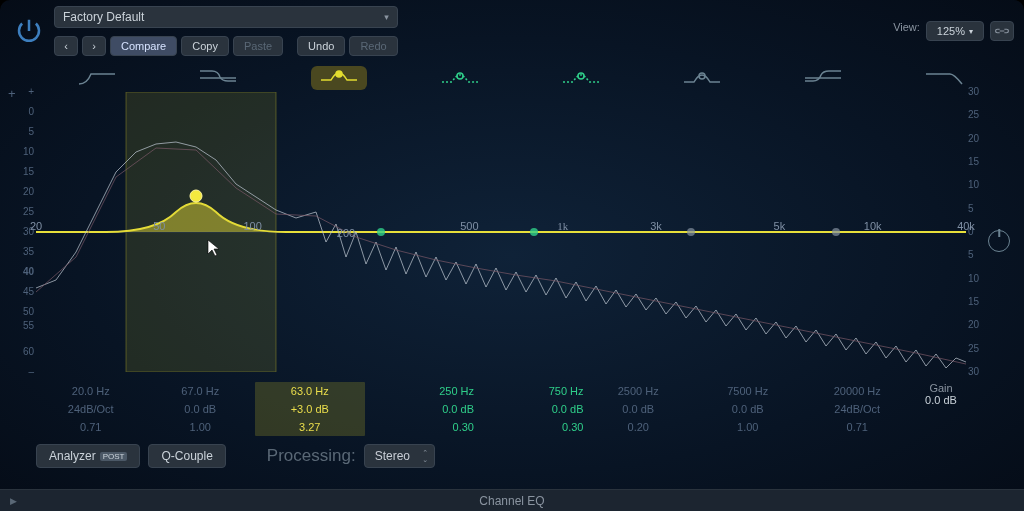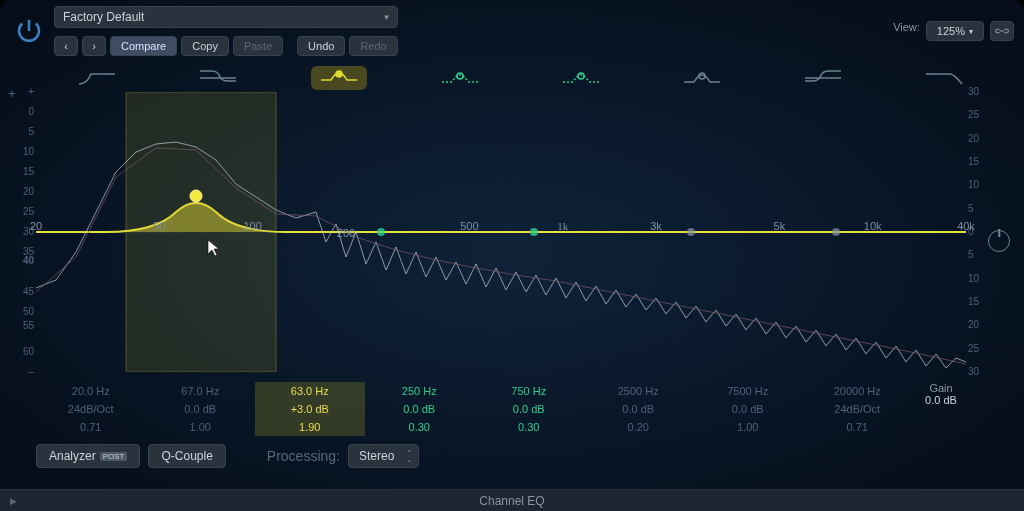--- a/index.html
+++ b/index.html
@@ -28,26 +28,26 @@
   .axis-right { position:absolute; right:-30px; top:0; bottom:0; width:28px; font-size:10px; color:#4e617a; text-align:left; }
   .axis-right span { position:absolute; left:0; }
   .plus { color:#4e617a; font-size:13px; position:absolute; }
   svg.graph { width:100%; height:100%; }
   .freq-labels { position:absolute; width:100%; top:128px; font-size:11px; color:#7f8fa4; }
   .freq-labels span { position:absolute; transform:translateX(-50%); }
   .params { display:flex; padding:10px 58px 0 36px; font-size:11px; }
   .pcol { flex:1; text-align:center; line-height:18px; }
   .pcol.dim { color:#4e617a; }
   .pcol.sel { background:rgba(200,190,40,0.22); border-radius:1px; color:#ecdf4c; }
-  .pcol.on { color:#2fcf8a; }
+  .pcol.on { color:#2fcf8a;text-align:right; }
   .gain-col { width:50px; text-align:center; font-size:11px; color:#8a94a0; margin-left:4px;}
   .bottom-row { display:flex; align-items:center; gap:8px; padding:8px 36px; font-size:12px; }
   .btn { background:#2a333d; border:1px solid #384350; border-radius:4px; height:24px; padding:0 12px; display:flex; align-items:center; font-size:12px; color:#cbd3da;}
   .btn .tag { font-size:8px; background:#4b5866; border-radius:2px; padding:0 3px; margin-left:4px; }
-  .label-dim { color:#5a6876; font-size:14px;padding-left:33px; }
+  .label-dim { color:#5a6876; font-size:17px;padding-left:33px; }
   .select { background:#2a333d; border:1px solid #384350; border-radius:4px; height:24px; padding:0 24px 0 10px; display:flex; align-items:center; position:relative;}
   .select::after { content:"⌃\A⌄"; white-space:pre; position:absolute; right:6px; font-size:7px; line-height:7px; color:#8a94a0;}
   .footer { position:absolute; bottom:0; left:0; right:0; height:22px; background:#1c2530; border-top:1px solid #2a333d; display:flex; align-items:center; justify-content:center; font-size:12px; color:#8a94a0;}
   .footer .disclose { position:absolute; left:10px; font-size:9px; color:#5a6876;}
   .gain-knob { position:absolute; right:14px; top:230px; width:22px; height:22px; border:1.5px solid #6b8392; border-radius:50%; }
   .gain-knob::after { content:""; position:absolute; left:50%; top:-2px; width:1.5px; height:8px; background:#6b8392; transform:translateX(-50%); }
 </style>
 </head>
 <body>
 
@@ -155,21 +155,21 @@
     <div class="axis-left" id="axis-left">
         <span style="top: -6px;">+</span>
         <span style="top: 14px;">0</span>
         <span style="top: 34px;">5</span>
         <span style="top: 54px;">10</span>
         <span style="top: 74px;">15</span>
         <span style="top: 94px;">20</span>
         <span style="top: 114px;">25</span>
         <span style="top: 134px;">30</span>
         <span style="top: 154px;">35</span>
-        <span style="top: 163px; font-weight: bold;">40</span>
+        <span style="top: 174px; font-weight: bold;">40</span>
         <span style="top: 194px;">45</span>
         <span style="top: 214px;">50</span>
         <span style="top: 228px;">55</span>
         <span style="top: 254px;">60</span>
         <span style="top: 274px;">–</span>
       </div>
     <div class="axis-right" id="axis-right">
         <span style="top: -6px;">30</span>
         <span style="top: 17.3333px;">25</span>
         <span style="top: 40.6667px;">20</span>
@@ -231,21 +231,21 @@
         <div>0.71</div>
       </div>
       <div class="pcol dim">
         <div>67.0 Hz</div>
         <div>0.0 dB</div>
         <div>1.00</div>
       </div>
       <div class="pcol sel">
         <div>63.0 Hz</div>
         <div>+3.0 dB</div>
-        <div>1.90</div>
+        <div>3.27</div>
       </div>
       <div class="pcol on">
         <div>250 Hz</div>
         <div>0.0 dB</div>
         <div>0.30</div>
       </div>
       <div class="pcol on">
         <div>750 Hz</div>
         <div>0.0 dB</div>
         <div>0.30</div>

